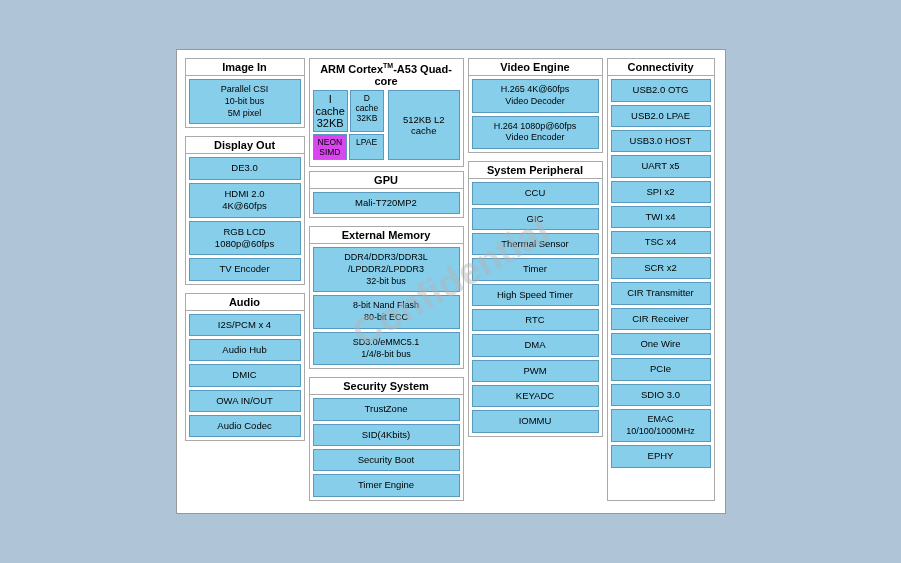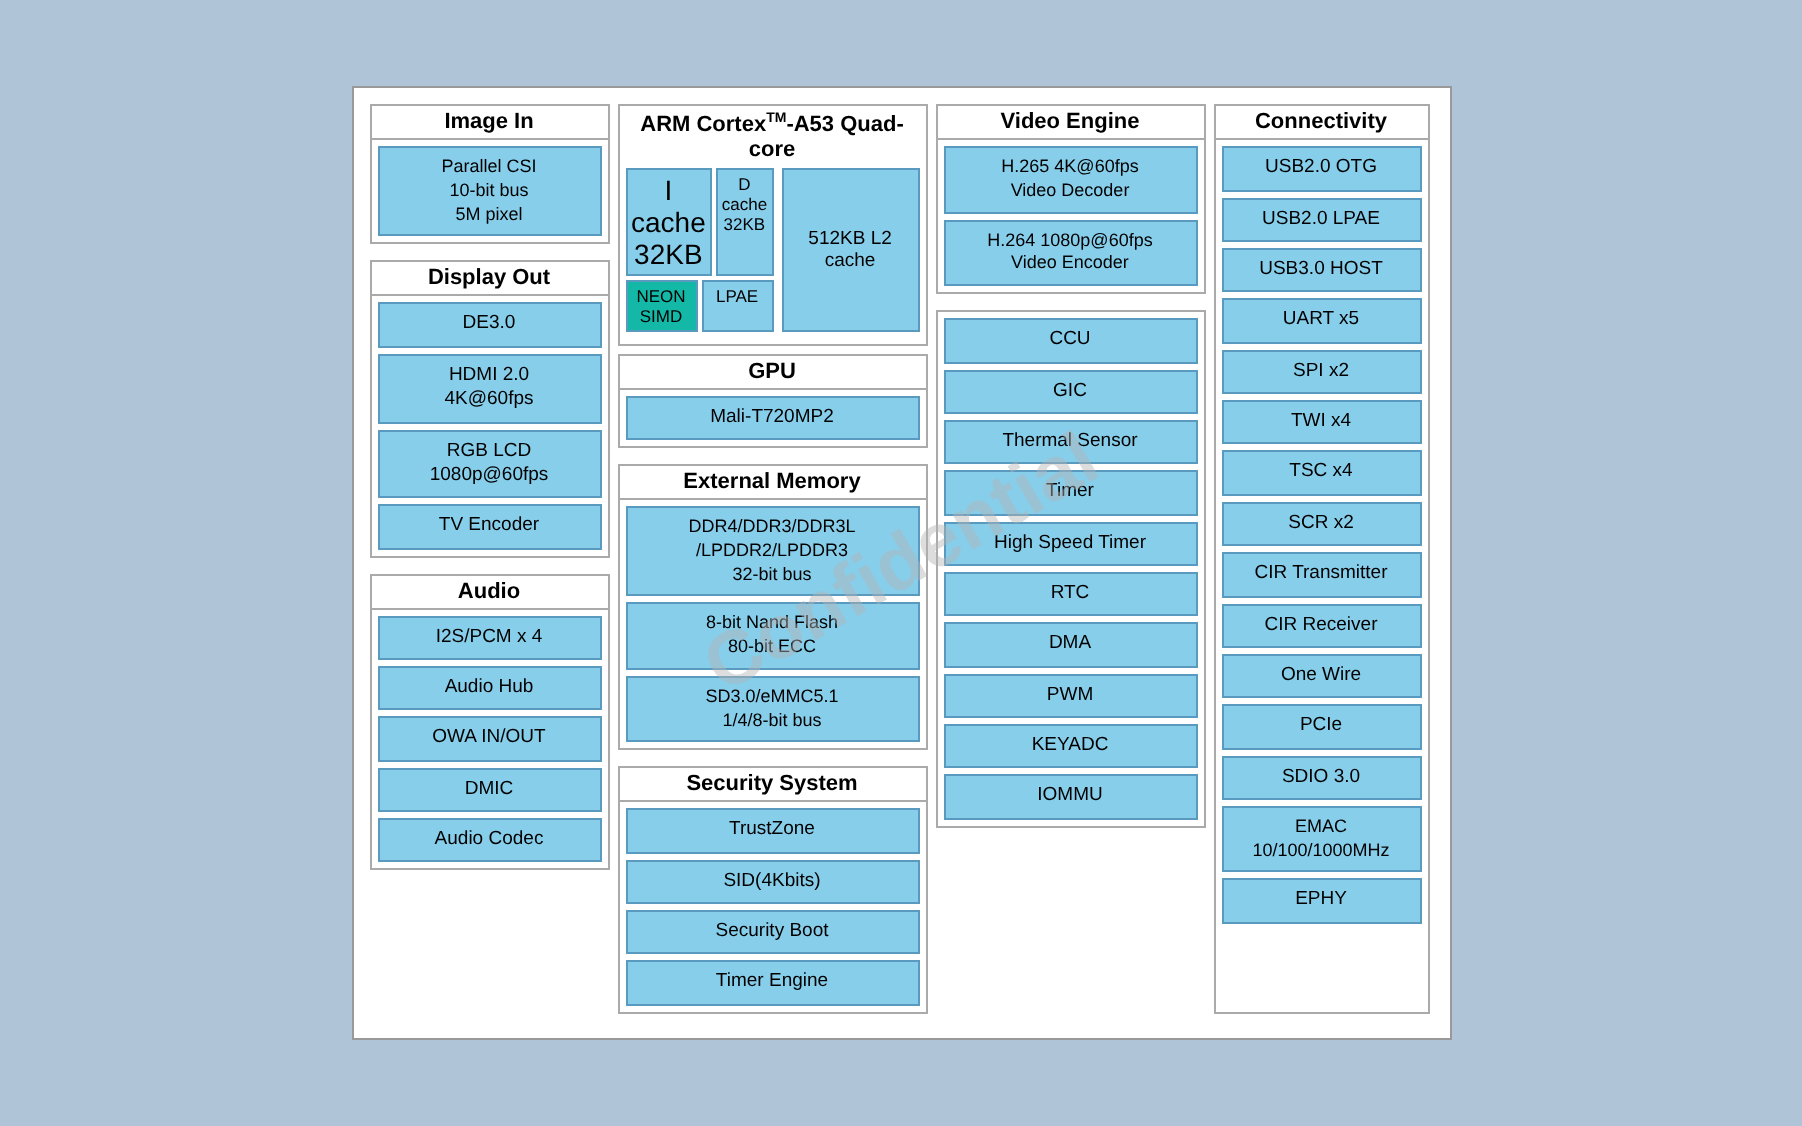--- a/index.html
+++ b/index.html
@@ -114,48 +114,48 @@
 1080p@60fps</div>
           <div class="cell">TV Encoder</div>
         </div>
       </div>
 
       <div class="section-box">
         <div class="section-box-title">Audio</div>
         <div class="section-box-content">
           <div class="cell">I2S/PCM x 4</div>
           <div class="cell">Audio Hub</div>
+          <div class="cell">DMIC</div>
           <div class="cell">OWA IN/OUT</div>
-          <div class="cell">DMIC</div>
           <div class="cell">Audio Codec</div>
         </div>
       </div>
 
     </div>
 
     <div style="display:flex; flex-direction:column; gap:4px; width:155px; flex-shrink:0;">
 
       <div class="arm-inner">
         <div class="arm-header">
           <span>ARM Cortex</span><span class="sup">TM</span><span>-A53  Quad-core</span>
         </div>
         <div style="display:flex; gap:4px; margin-bottom:3px;">
           <div style="display:flex; flex-direction:column; gap:2px; flex:1;">
             <div style="display:flex; gap:2px;">
               <div class="arm-core-box" style="flex:1; background:#87ceeb; border-color:#5a9abf;">
-                <span style="white-space:pre-line; font-size:14px;">I cache
+                <span style="white-space:pre-line; font-size:11px;">I cache
 32KB</span>
               </div>
               <div class="arm-core-box" style="flex:1; background:#87ceeb; border-color:#5a9abf;">
                 <span style="white-space:pre-line; font-size:8.5px;">D cache
 32KB</span>
               </div>
             </div>
             <div style="display:flex; gap:2px;">
-              <div class="arm-core-box" style="flex:1; background:#14b8a6; border-color:#5a9abf;">
+              <div class="arm-core-box" style="flex:1; background:#d946ef; border-color:#5a9abf;">
                 <span style="white-space:pre-line; font-size:8.5px;">NEON
 SIMD</span>
               </div>
               <div class="arm-core-box" style="flex:1; background:#87ceeb; border-color:#5a9abf;">
                 <span style="font-size:8.5px;">LPAE</span>
               </div>
             </div>
           </div>
           <div style="flex:1;">
             <div class="l2" style="height:100%; display:flex; align-items:center; justify-content:center;">
@@ -203,20 +203,21 @@
         <div class="section-box-title">Video Engine</div>
         <div class="section-box-content">
           <div class="cell" style="white-space:pre-line; font-size:9px;">H.265  4K@60fps
 Video Decoder</div>
           <div class="cell" style="white-space:pre-line; font-size:9px;">H.264 1080p@60fps
 Video Encoder</div>
         </div>
       </div>
 
       <div class="section-box">
+        <div class="section-box-title">System Peripheral</div>
         <div class="section-box-content">
           <div class="cell">CCU</div>
           <div class="cell">GIC</div>
           <div class="cell">Thermal Sensor</div>
           <div class="cell">Timer</div>
           <div class="cell">High Speed Timer</div>
           <div class="cell">RTC</div>
           <div class="cell">DMA</div>
           <div class="cell">PWM</div>
           <div class="cell">KEYADC</div>

